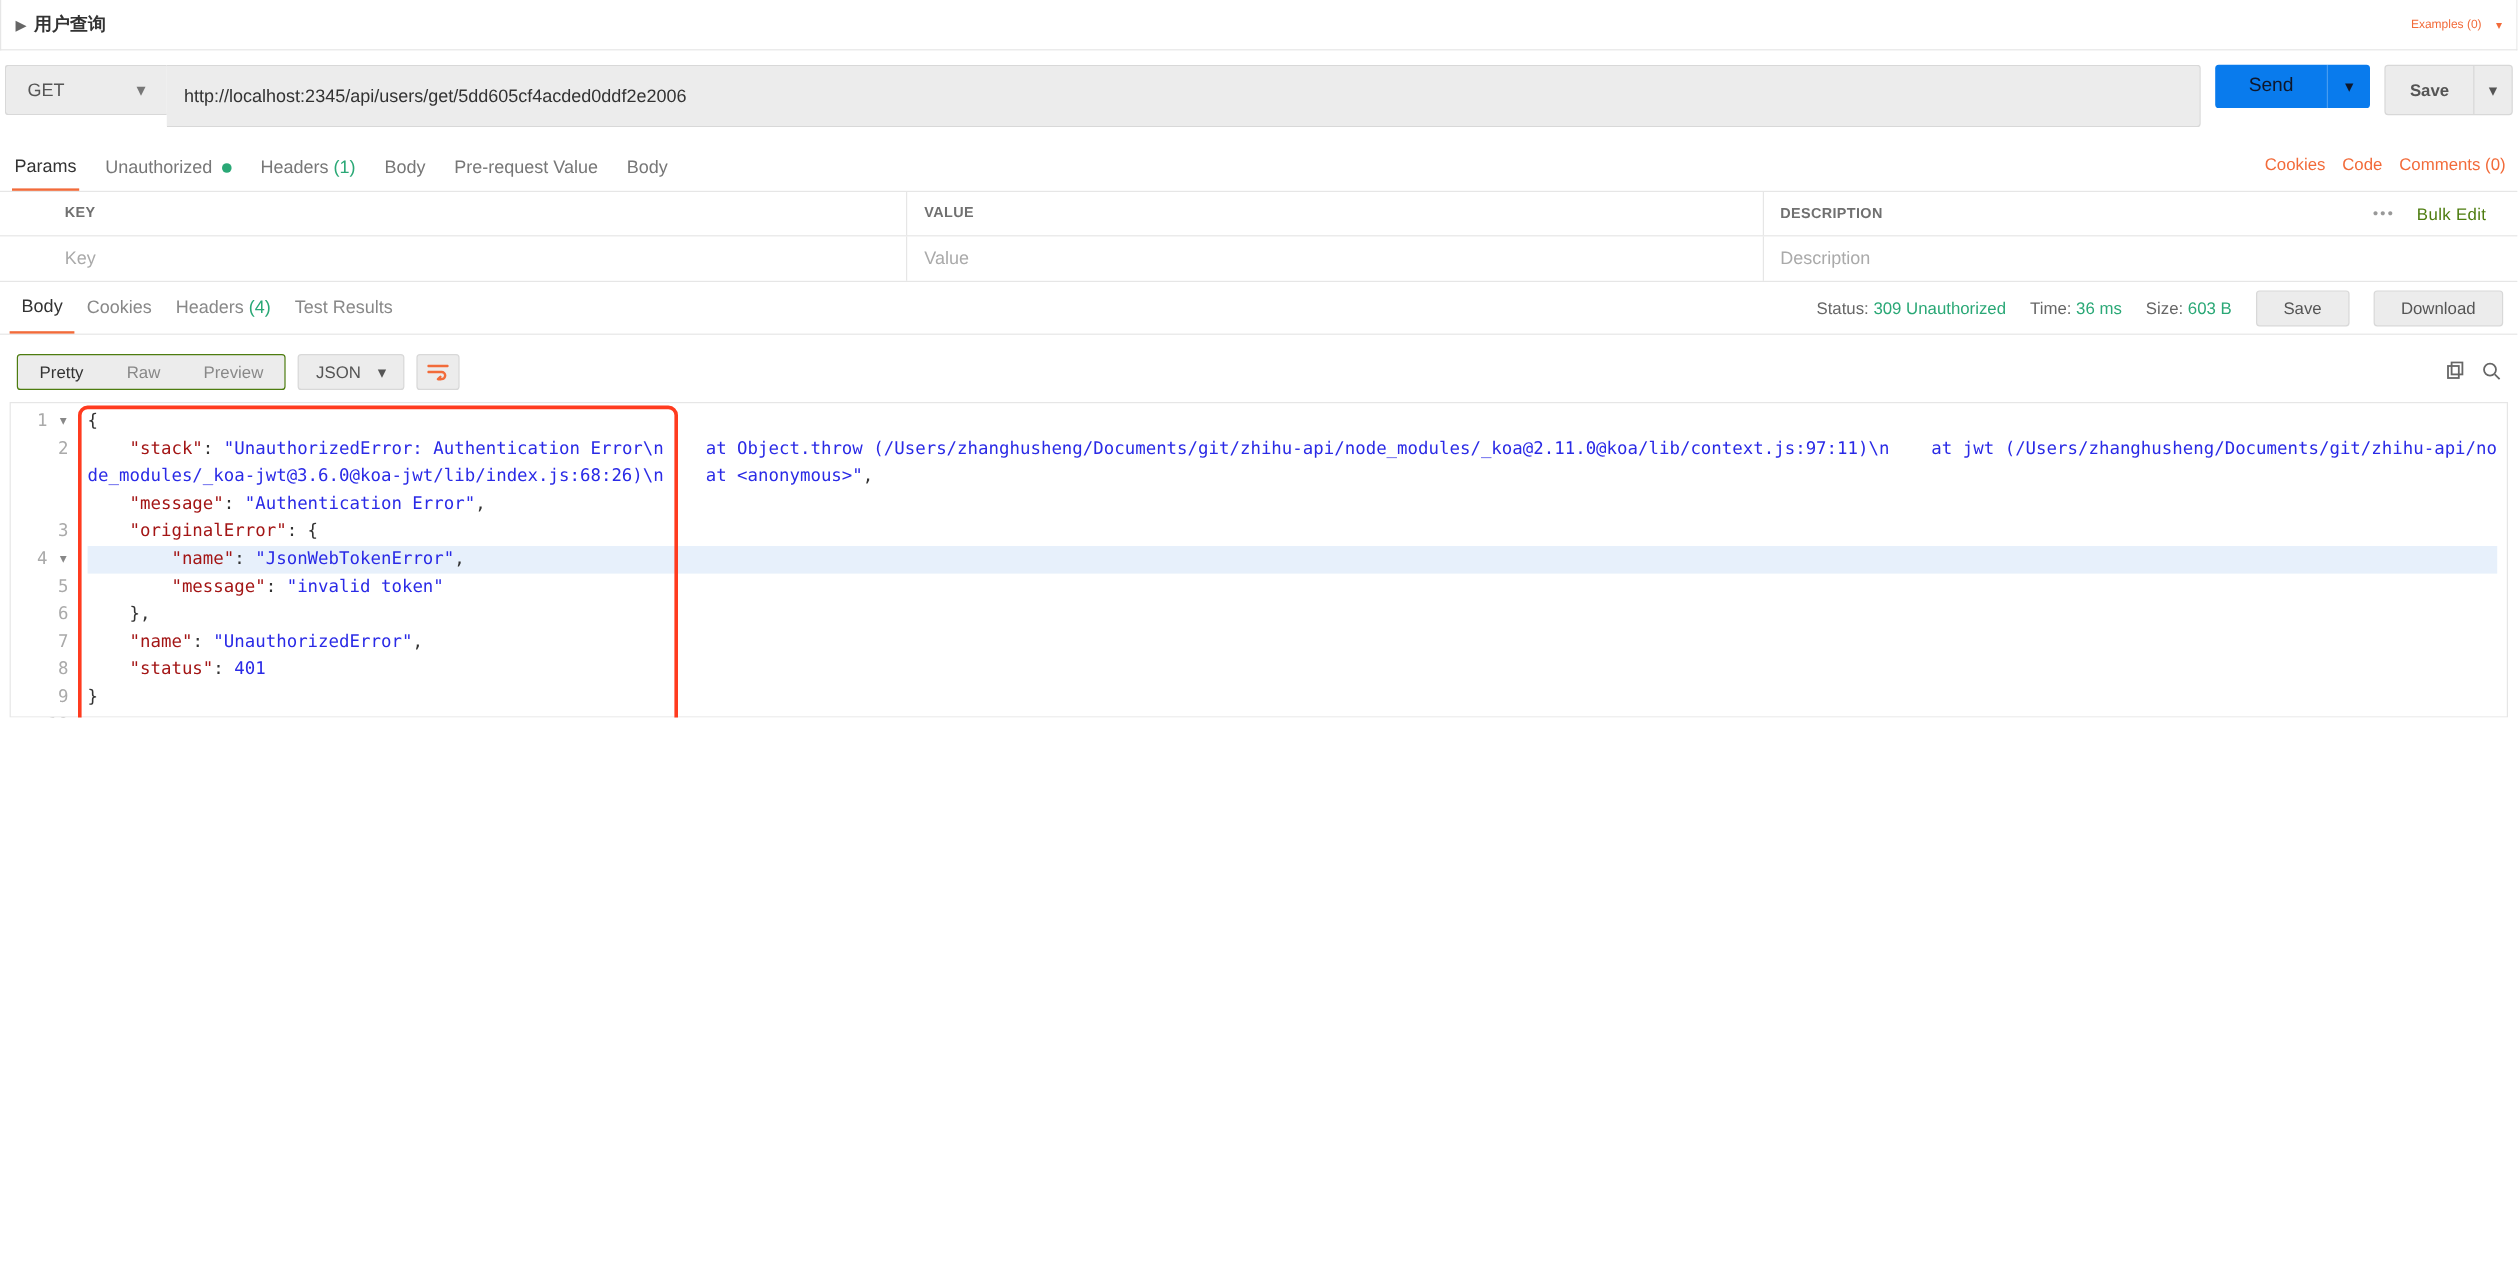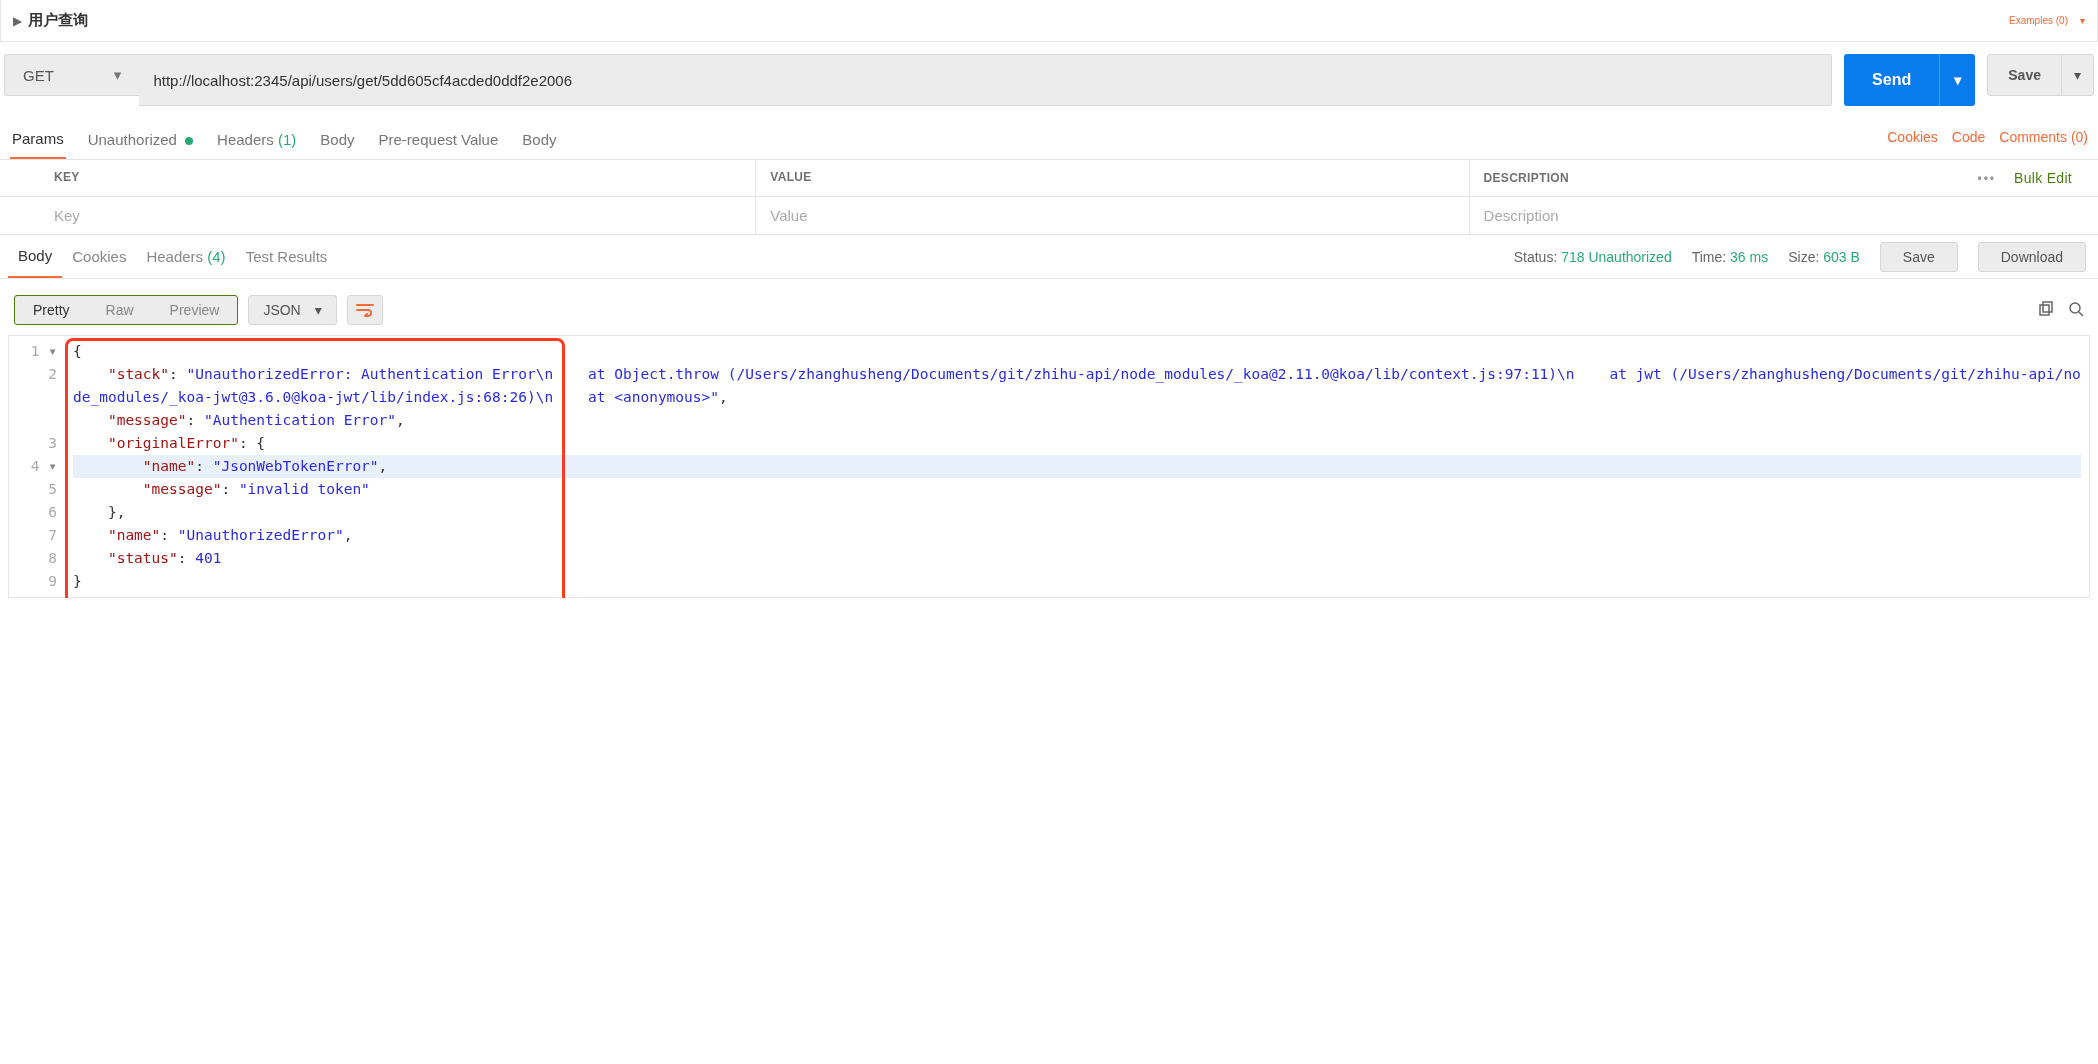--- a/index.html
+++ b/index.html
@@ -9,21 +9,21 @@
 .topbar .collapse { color: #666; font-size: 12px; margin-right: 6px; }
 .topbar .title { font-weight: 600; color: #333; font-size: 15px; }
 .topbar .right { margin-left: auto; display: flex; align-items: center; color: #f26b3a; font-size: 10px; }
 .topbar .right .caret { margin-left: 12px; }
 
 .reqrow { display: flex; align-items: stretch; padding: 12px 4px 8px 4px; gap: 12px; }
 .method-select { display: flex; align-items: center; background: #ececec; border: 1px solid #d8d8d8; border-right: none; border-radius: 3px 0 0 3px; padding: 0 18px; height: 42px; color: #555; font-size: 15px; }
 .method-select .caret { margin-left: 60px; color: #777; }
 .url-input { flex: 1; display: flex; align-items: center; background: #ececec; border: 1px solid #d8d8d8; border-left: none; border-radius: 0 3px 3px 0; height: 52px; padding: 0 14px; color: #333; font-size: 15px; }
 .method-url { display: flex; flex: 1; text-align: right; }
-.send-btn { display: flex; align-items: center; background: #097bed; color: #ffffff; border-radius: 3px; height: 52px; font-weight: 700; }
+.send-btn { display: flex; align-items: center; background: #097bed; color: #0f172a; border-radius: 3px; height: 36px; font-weight: 400; }
 .send-btn .lbl { padding: 0 28px; font-size: 16px; }
 .send-btn .dd { border-left: 1px solid rgba(255,255,255,.25); padding: 0 14px; height: 100%; display: flex; align-items: center; }
 .save-btn { display: flex; align-items: center; background: #ececec; border: 1px solid #d8d8d8; border-radius: 3px; height: 42px; color: #555; }
 .save-btn .lbl { padding: 0 20px; font-weight: 600; }
 .save-btn .dd { border-left: 1px solid #d8d8d8; padding: 0 12px; height: 100%; display: flex; align-items: center; }
 
 .reqtabs { display: flex; align-items: center; border-bottom: 1px solid #e6e6e6; padding: 10px 10px 0 10px; gap: 20px; }
 .reqtabs .tab { padding: 6px 2px 10px 2px; color: #777; font-size: 15px; cursor: pointer; }
 .reqtabs .tab.active { color: #333; border-bottom: 2px solid #f26b3a; }
 .reqtabs .right { margin-left: auto; display: flex; gap: 14px; padding-bottom: 10px; }
@@ -135,21 +135,21 @@
   <div class="cell val"><span>Value</span></div>
   <div class="cell desc"><span>Description</span></div>
 </div>
 
 <div class="respbar">
   <div class="tab active">Body</div>
   <div class="tab">Cookies</div>
   <div class="tab"><span>Headers</span> <span class="cnt-green">(4)</span></div>
   <div class="tab">Test Results</div>
   <div class="meta">
-    <span><span>Status:</span> <span class="v">718 Unauthorized</span></span>
+    <span><span>Status:</span> <span class="v">309 Unauthorized</span></span>
     <span><span>Time:</span> <span class="v">36 ms</span></span>
     <span><span>Size:</span> <span class="v">603 B</span></span>
     <div class="btn">Save</div>
     <div class="btn">Download</div>
   </div>
 </div>
 
 <div class="fmtbar">
   <div class="grp">
     <div class="opt active">Pretty</div>

